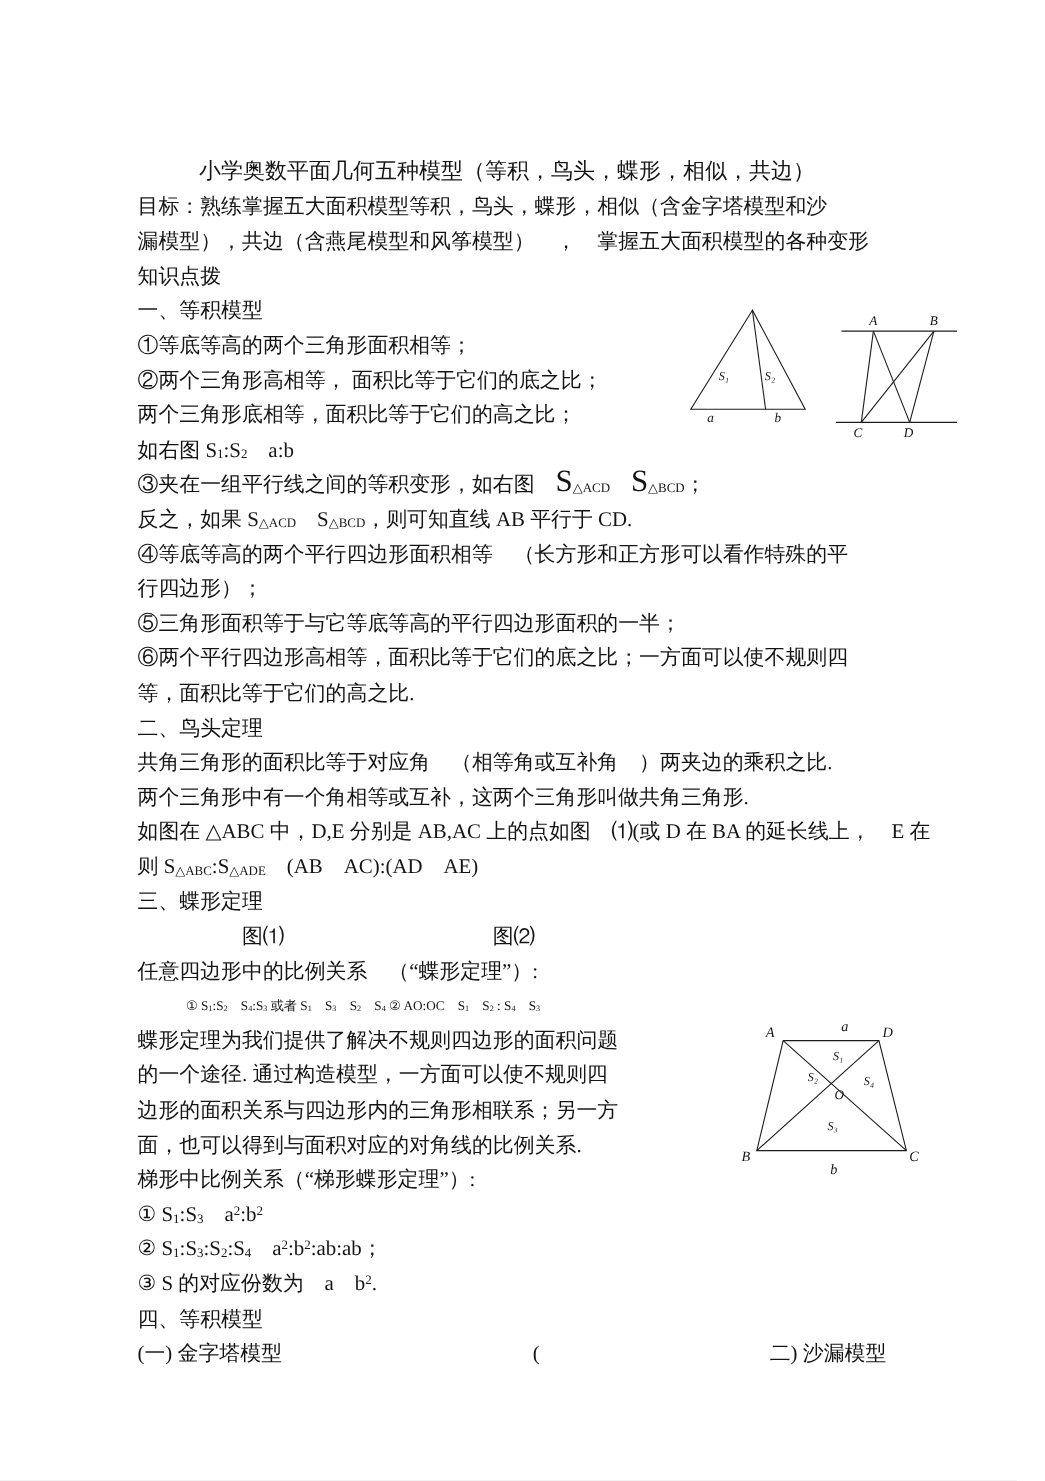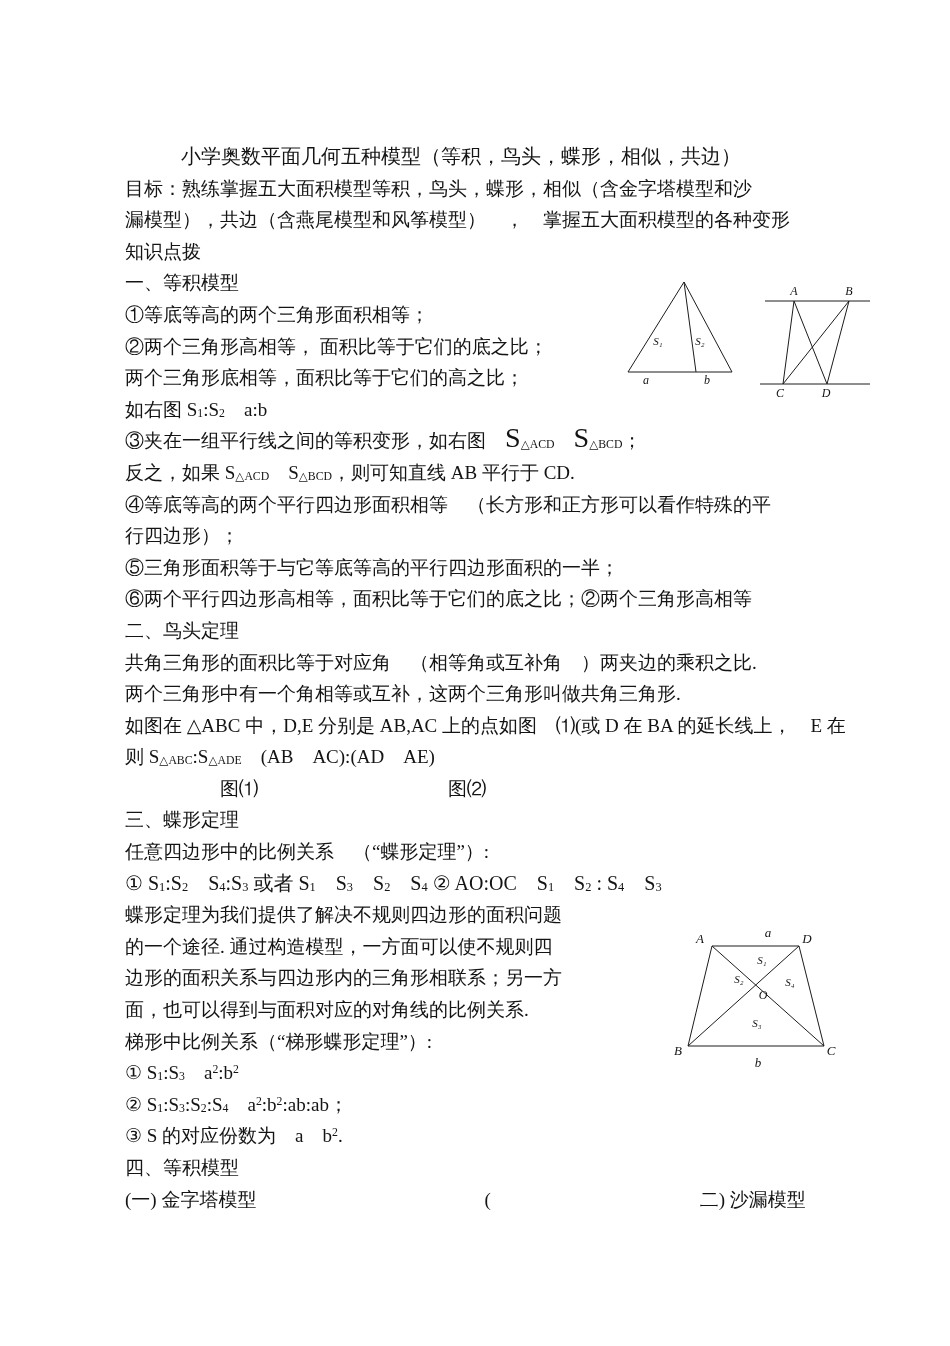--- a/index.html
+++ b/index.html
@@ -19,21 +19,21 @@
     top: 141px;
     width: 805px;
   }
   .line {
     font-size: 19px;
     line-height: 31.6px;
     white-space: pre;
     height: 31.6px;
   }
   .line.title { margin-left: 56px; font-size: 20px; }
-  .line.small { font-size: 20px; }
+  .line.small { font-size: 12px; margin-left: 44px; }
   .sub { font-size: 62%; vertical-align: -0.12em; line-height: 0; }
   .sup { font-size: 62%; vertical-align: 0.5em; line-height: 0; }
   .big { font-size: 148%; line-height: 0; }
   .fig { position: absolute; }
   .fig svg text {
     font-family: "Liberation Serif", "DejaVu Serif", serif;
     font-style: italic;
     fill: #141414;
   }
   .fig svg .shape { fill: none; stroke: #1c1c1c; stroke-width: 1; }
@@ -51,28 +51,29 @@
       <div class="line">一、等积模型</div>
       <div class="line">①等底等高的两个三角形面积相等；</div>
       <div class="line">②两个三角形高相等， 面积比等于它们的底之比；</div>
       <div class="line">两个三角形底相等，面积比等于它们的高之比；</div>
       <div class="line">如右图 S<span class="sub">1</span>:S<span class="sub">2</span>　a:b</div>
       <div class="line">③夹在一组平行线之间的等积变形，如右图　<span class="big">S</span><span class="sub">△ACD</span>　<span class="big">S</span><span class="sub">△BCD</span>；</div>
       <div class="line">反之，如果 S<span class="sub">△ACD</span>　S<span class="sub">△BCD</span>，则可知直线 AB 平行于 CD.</div>
       <div class="line">④等底等高的两个平行四边形面积相等　（长方形和正方形可以看作特殊的平</div>
       <div class="line">行四边形）；</div>
       <div class="line">⑤三角形面积等于与它等底等高的平行四边形面积的一半；</div>
-      <div class="line">⑥两个平行四边形高相等，面积比等于它们的底之比；②两个三角形高相等</div>
+      <div class="line">⑥两个平行四边形高相等，面积比等于它们的底之比；一方面可以使不规则四</div>
+      <div class="line">等，面积比等于它们的高之比.</div>
       <div class="line">二、鸟头定理</div>
       <div class="line">共角三角形的面积比等于对应角　（相等角或互补角　）两夹边的乘积之比.</div>
       <div class="line">两个三角形中有一个角相等或互补，这两个三角形叫做共角三角形.</div>
       <div class="line">如图在 △ABC 中，D,E 分别是 AB,AC 上的点如图　⑴(或 D 在 BA 的延长线上，　E 在</div>
       <div class="line">则 S<span class="sub">△ABC</span>:S<span class="sub">△ADE</span>　(AB　AC):(AD　AE)</div>
+      <div class="line">三、蝶形定理</div>
       <div class="line">　　　　　图⑴　　　　　　　　　　图⑵</div>
-      <div class="line">三、蝶形定理</div>
       <div class="line">任意四边形中的比例关系　（“蝶形定理”）:</div>
       <div class="line small">① S<span class="sub">1</span>:S<span class="sub">2</span>　S<span class="sub">4</span>:S<span class="sub">3</span> 或者 S<span class="sub">1</span>　S<span class="sub">3</span>　S<span class="sub">2</span>　S<span class="sub">4</span> ② AO:OC　S<span class="sub">1</span>　S<span class="sub">2</span> : S<span class="sub">4</span>　S<span class="sub">3</span></div>
       <div class="line">蝶形定理为我们提供了解决不规则四边形的面积问题</div>
       <div class="line">的一个途径. 通过构造模型，一方面可以使不规则四</div>
       <div class="line">边形的面积关系与四边形内的三角形相联系；另一方</div>
       <div class="line">面，也可以得到与面积对应的对角线的比例关系.</div>
       <div class="line">梯形中比例关系（“梯形蝶形定理”）:</div>
       <div class="line">① S<span class="sub">1</span>:S<span class="sub">3</span>　a<span class="sup">2</span>:b<span class="sup">2</span></div>
       <div class="line">② S<span class="sub">1</span>:S<span class="sub">3</span>:S<span class="sub">2</span>:S<span class="sub">4</span>　a<span class="sup">2</span>:b<span class="sup">2</span>:ab:ab；</div>
       <div class="line">③ S 的对应份数为　a　b<span class="sup">2</span>.</div>

